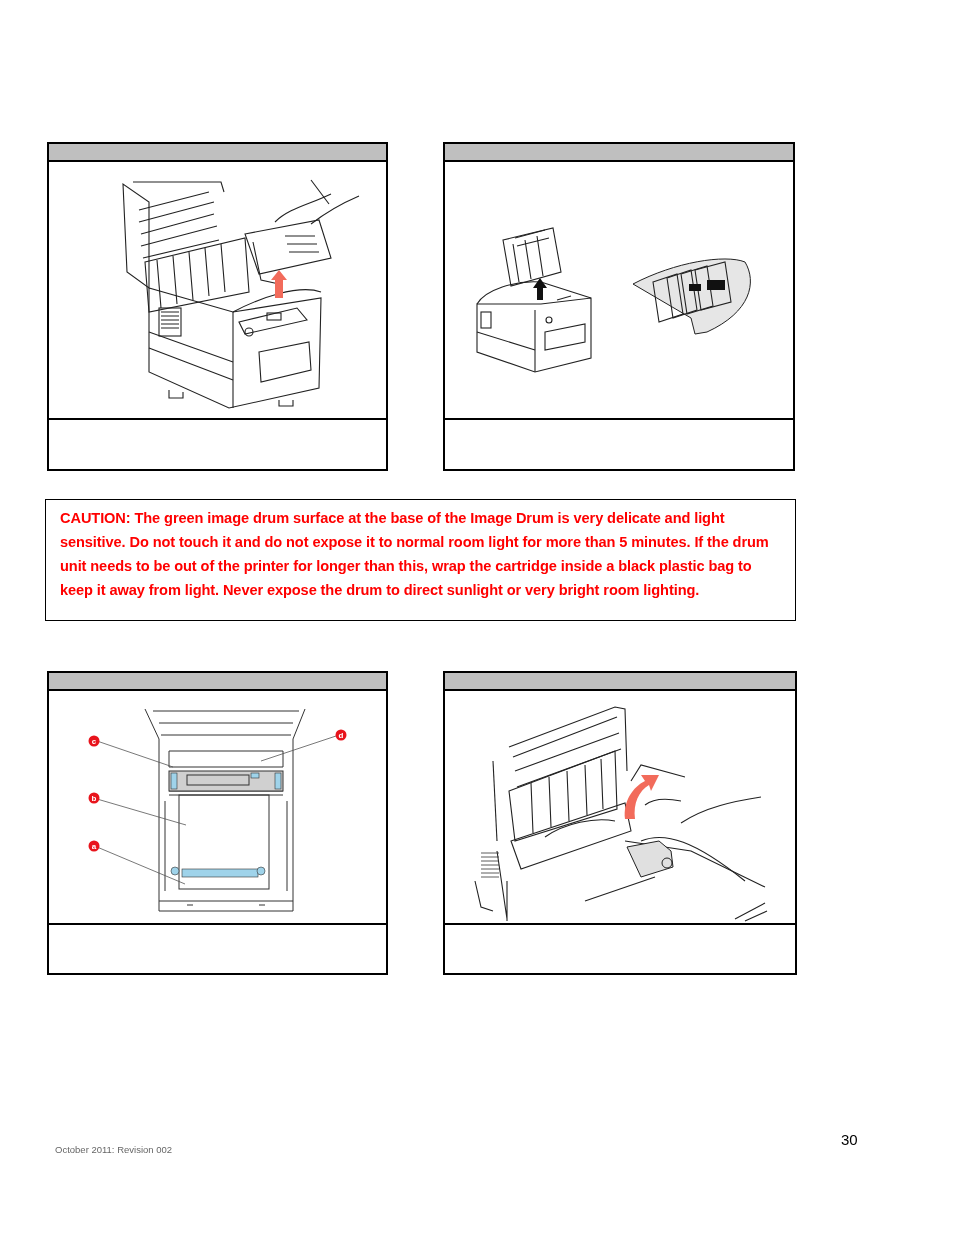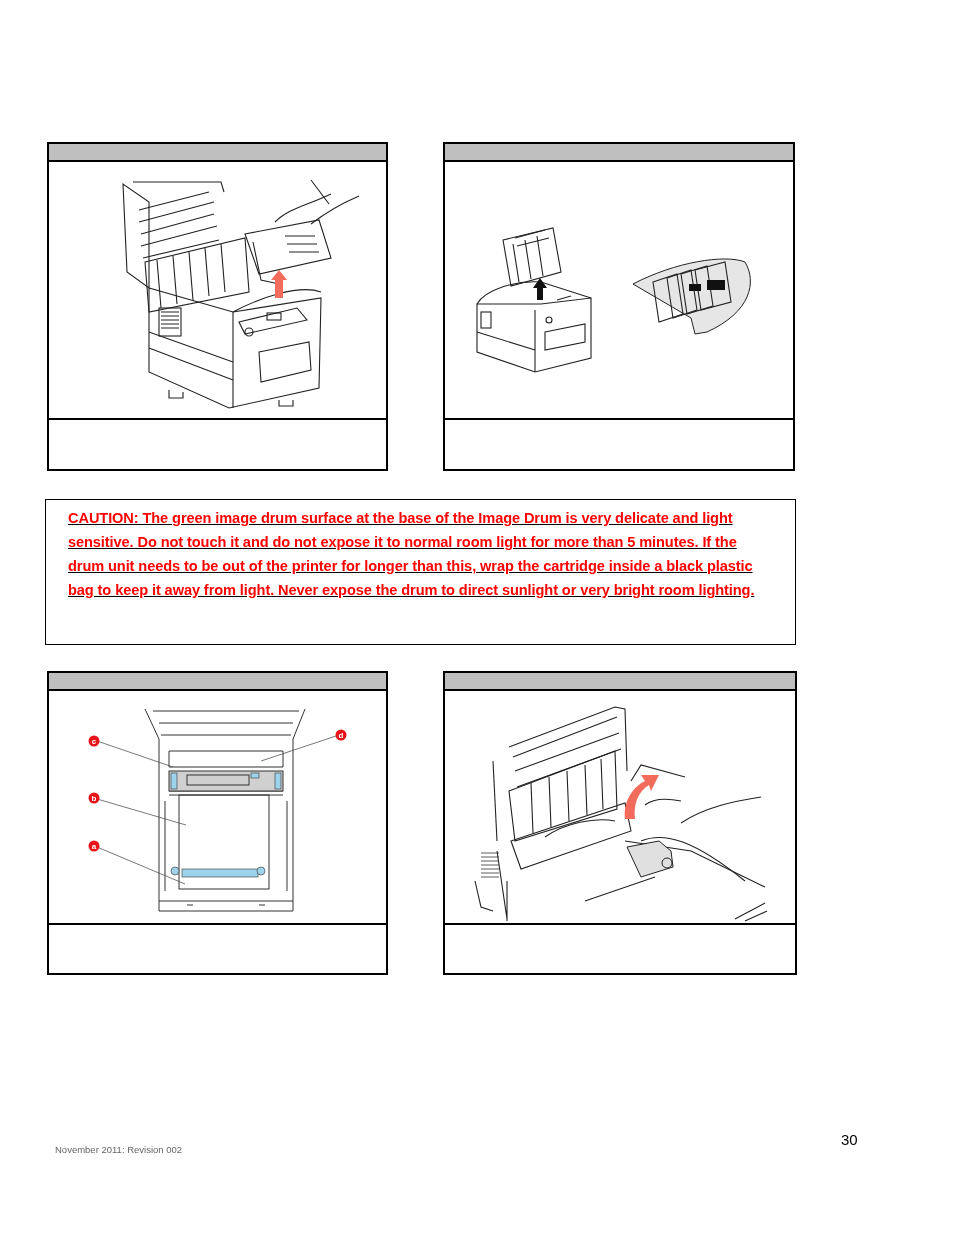--- a/index.html
+++ b/index.html
@@ -2,21 +2,21 @@
 <html><head>
 <meta charset="utf-8">
 <style>
   html, body { margin: 0; padding: 0; background: #ffffff; }
   body { width: 954px; height: 1235px; position: relative; overflow: hidden;
          font-family: "Liberation Sans", sans-serif; color: #000; }
   .panel { position: absolute; border: 2px solid #000; box-sizing: border-box; background: #fff; }
   .panel .hdr { position: absolute; left: 0; right: 0; top: 0; height: 16px; background: #bfbfbf; border-bottom: 2px solid #000; }
   .panel .img { position: absolute; left: 0; right: 0; top: 18px; overflow: hidden; }
   .panel .cap { position: absolute; left: 0; right: 0; bottom: 0; border-top: 2px solid #000; font-size: 13px; padding: 4px 8px; box-sizing: border-box; }
-  .caution { position: absolute; left: 45px; top: 499px; width: 751px; height: 146px; border: 1.5px solid #000; box-sizing: border-box; padding: 6px 22px; text-decoration: underline; }
+  .caution { position: absolute; left: 45px; top: 499px; width: 751px; height: 122px; border: 1.5px solid #000; box-sizing: border-box; padding: 6px 14px; }
   .caution p { margin: 0; color: #ff0000; font-weight: bold; font-size: 14.6px; line-height: 24px; letter-spacing: -0.1px; }
   .footer-left { position: absolute; left: 55px; top: 1144px; font-size: 9.5px; color: #666; }
   .footer-right { position: absolute; left: 841px; top: 1131px; font-size: 15px; color: #000; }
   svg { display: block; }
 </style>
 </head>
 <body>
 
 <div class="panel" style="left:47px; top:142px; width:341px; height:329px;">
   <div class="hdr"></div>
@@ -177,14 +177,14 @@
 
       <path d="M182 156 L214 150 L226 160 L228 176 L196 186 Z" fill="#e0e0e0" stroke="#222" stroke-width="1"></path>
       <circle cx="222" cy="172" r="5" fill="none" stroke="#222" stroke-width="1"></circle>
 
       <path d="M180 128 C178 110 188 96 200 90 L196 84 L214 84 L206 100 L204 94 C194 100 188 112 190 128 Z" fill="#f26b5b"></path>
     </svg>
   </div>
   <div class="cap" style="height:50px;"></div>
 </div>
 
-<div class="footer-left">November 2011: Revision 002</div>
+<div class="footer-left">October 2011: Revision 002</div>
 <div class="footer-right">30</div>
 
 </body></html>

